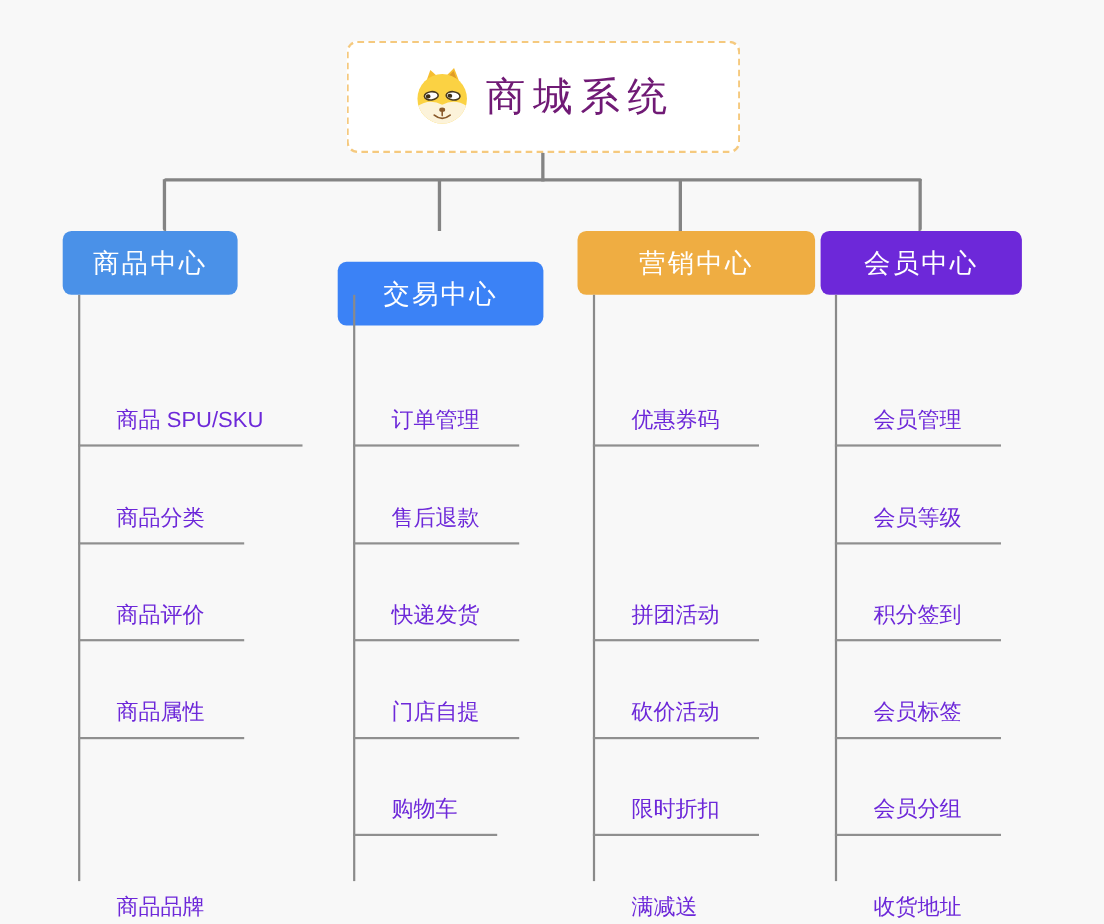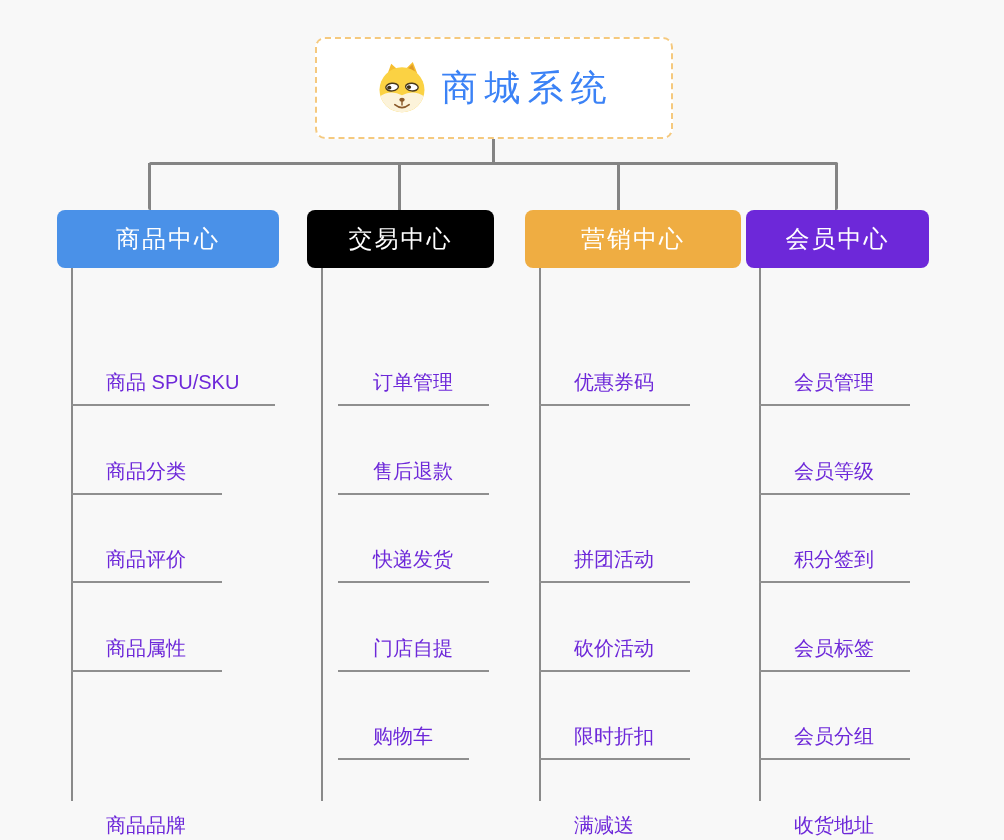--- a/index.html
+++ b/index.html
@@ -15,21 +15,21 @@
   .root-node {
     position: absolute; left: 315px; top: 37px; width: 358px; height: 102px;
     background: #ffffff;
     border: 2px dashed #f5c97e;
     border-radius: 10px;
     display: flex; align-items: center; justify-content: center; gap: 13px;
     cursor: pointer;
   }
   .root-title {
     font-size: 36px; letter-spacing: 7px; font-weight: 400;
-    color: #3b82f6; white-space: nowrap;
+    color: #701a75; white-space: nowrap;
   }
   .dog-icon { width: 54px; height: 54px; display: block; }
 
   
   .line { position: absolute; background: #848484; }
   .stem      { left: 492px; top: 139px; width: 3px; height: 26px; }
   .hbar      { left: 149px; top: 162px; width: 689px; height: 3px; border-radius: 2px; }
   .stub      { top: 163px; width: 3px; height: 47px; }
   .stub.s0   { left: 148px; border-bottom-left-radius: 2px; }
   .stub.s1   { left: 398px; }
@@ -45,38 +45,38 @@
   
   .branch {
     position: absolute; top: 210px; height: 58px;
     border-radius: 8px;
     display: flex; align-items: center; justify-content: center;
     cursor: pointer;
   }
   .branch .branch-label {
     color: #ffffff; font-size: 24px; letter-spacing: 2px; white-space: nowrap;
   }
-  .branch.b0 { left: 57px;  width: 222px; }
+  .branch.b0 { left: 57px;  width: 159px; }
   .branch.b1 { left: 307px; width: 187px; }
   .branch.b2 { left: 525px; width: 216px; }
   .branch.b3 { left: 746px; width: 183px; }
 
   
   .leaf {
     position: absolute;
     display: inline-block;
     padding: 0 36px 8px 35px;
     border-bottom: 2px solid #8f8f8f;
     font-size: 20px; line-height: 28px;
     color: #6d28d9; white-space: nowrap;
     cursor: pointer;
     margin-top: 48px;
   }
   .leaf.c0 { left: 71px; }
-  .leaf.c1 { left: 338px; }
+  .leaf.c1 { left: 321px; }
   .leaf.c2 { left: 539px; }
   .leaf.c3 { left: 759px; }
   .leaf.r0 { top: 320px; }
   .leaf.r1 { top: 409px; }
   .leaf.r2 { top: 497px; }
   .leaf.r3 { top: 586px; }
   .leaf.r4 { top: 674px; }
   .leaf.r5 { top: 763px; }
 </style>
 </head>
@@ -118,21 +118,21 @@
   <div class="line stem"></div>
   <div class="line hbar"></div>
   <div class="line stub s0"></div>
   <div class="line stub s1"></div>
   <div class="line stub s2"></div>
   <div class="line stub s3"></div>
 
   <div class="branch b0" style="background-color: rgb(74, 145, 232);">
     <span class="branch-label">商品中心</span>
   </div>
-  <div class="branch b1" style="background-color: #000000;">
+  <div class="branch b1" style="background-color: #3b82f6; margin-top: 28px;">
     <span class="branch-label">交易中心</span>
   </div>
   <div class="branch b2" style="background-color: rgb(239, 173, 66);">
     <span class="branch-label">营销中心</span>
   </div>
   <div class="branch b3" style="background-color: #6d28d9;">
     <span class="branch-label">会员中心</span>
   </div>
 
   <div class="line colline c0"></div>

